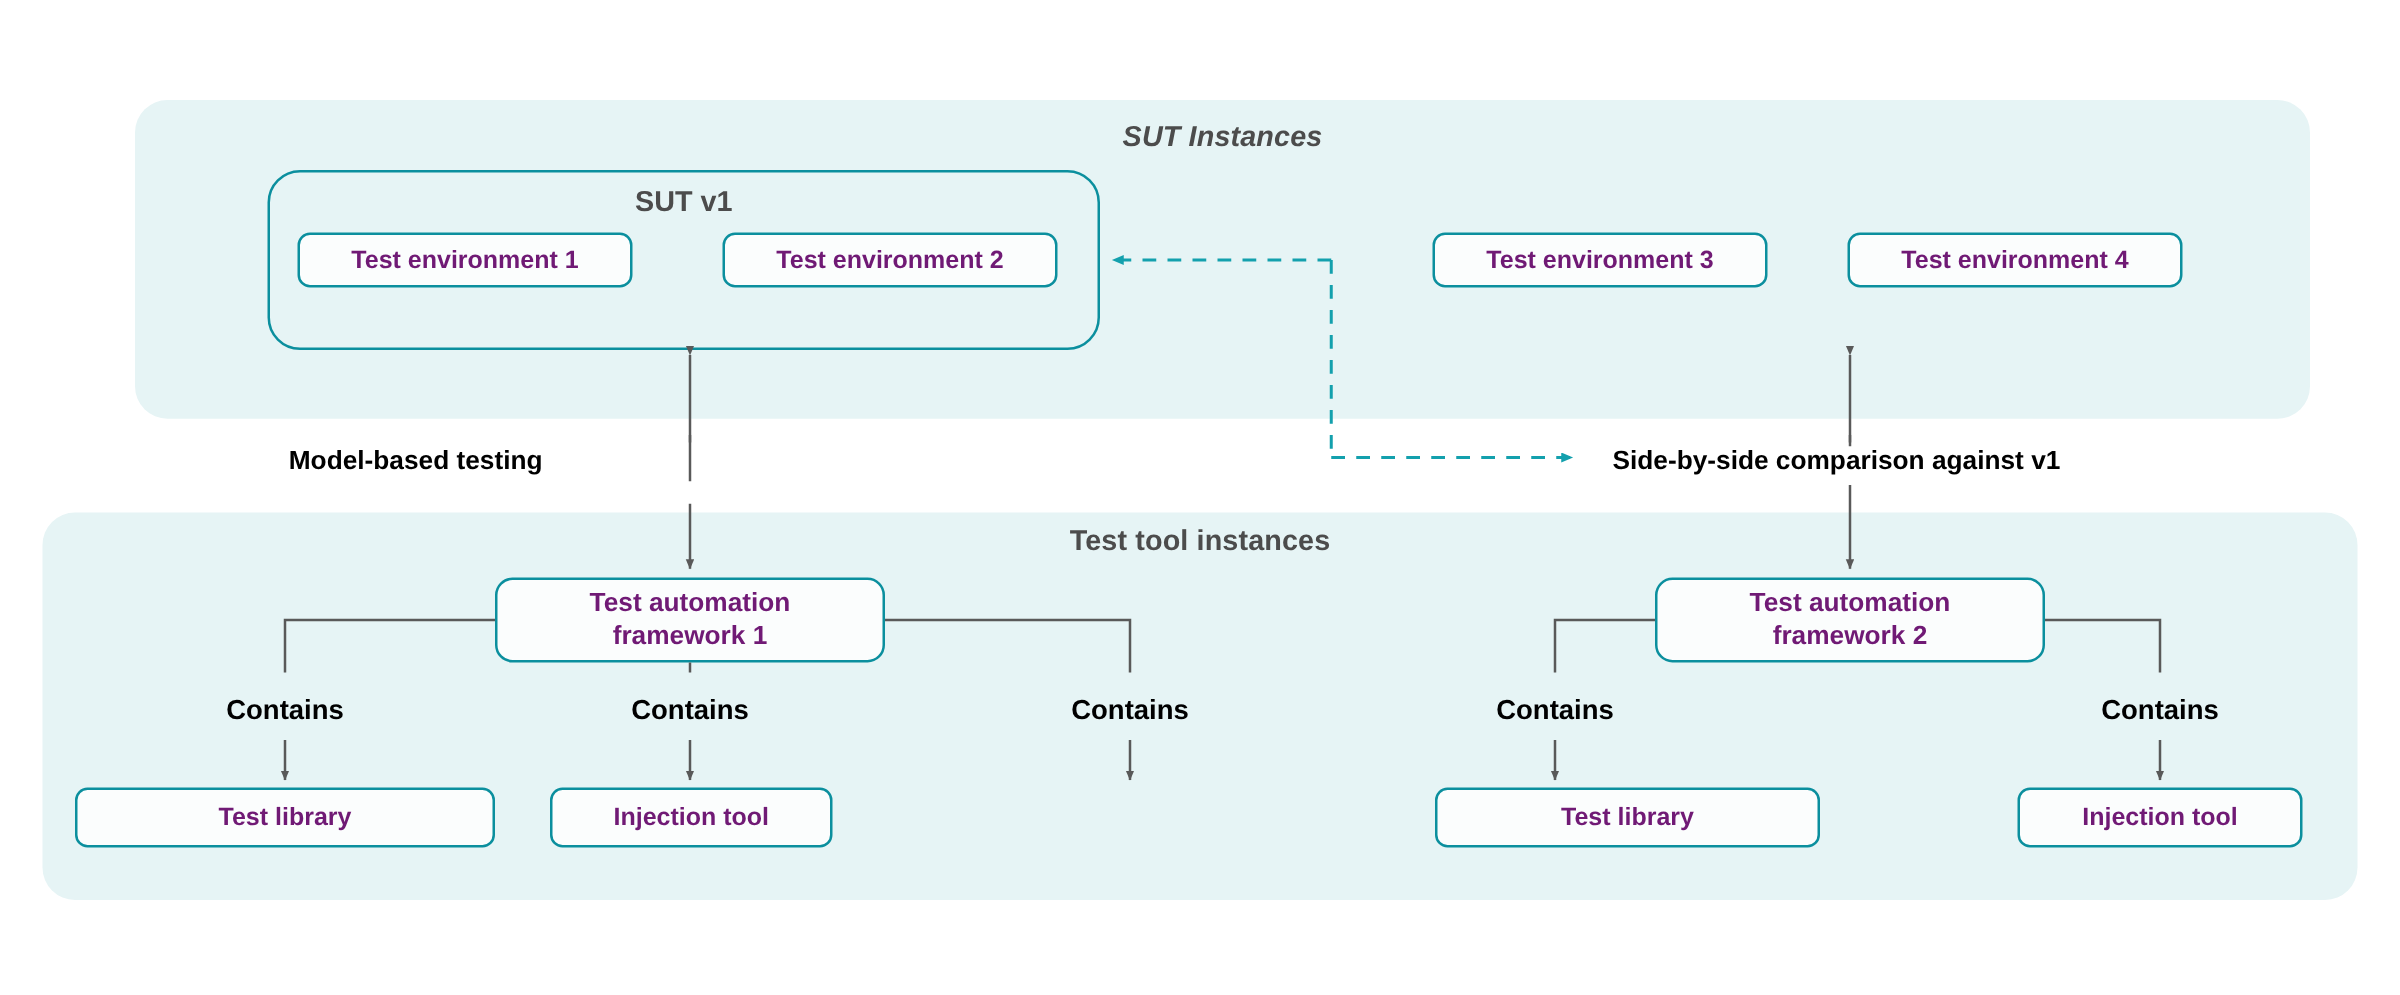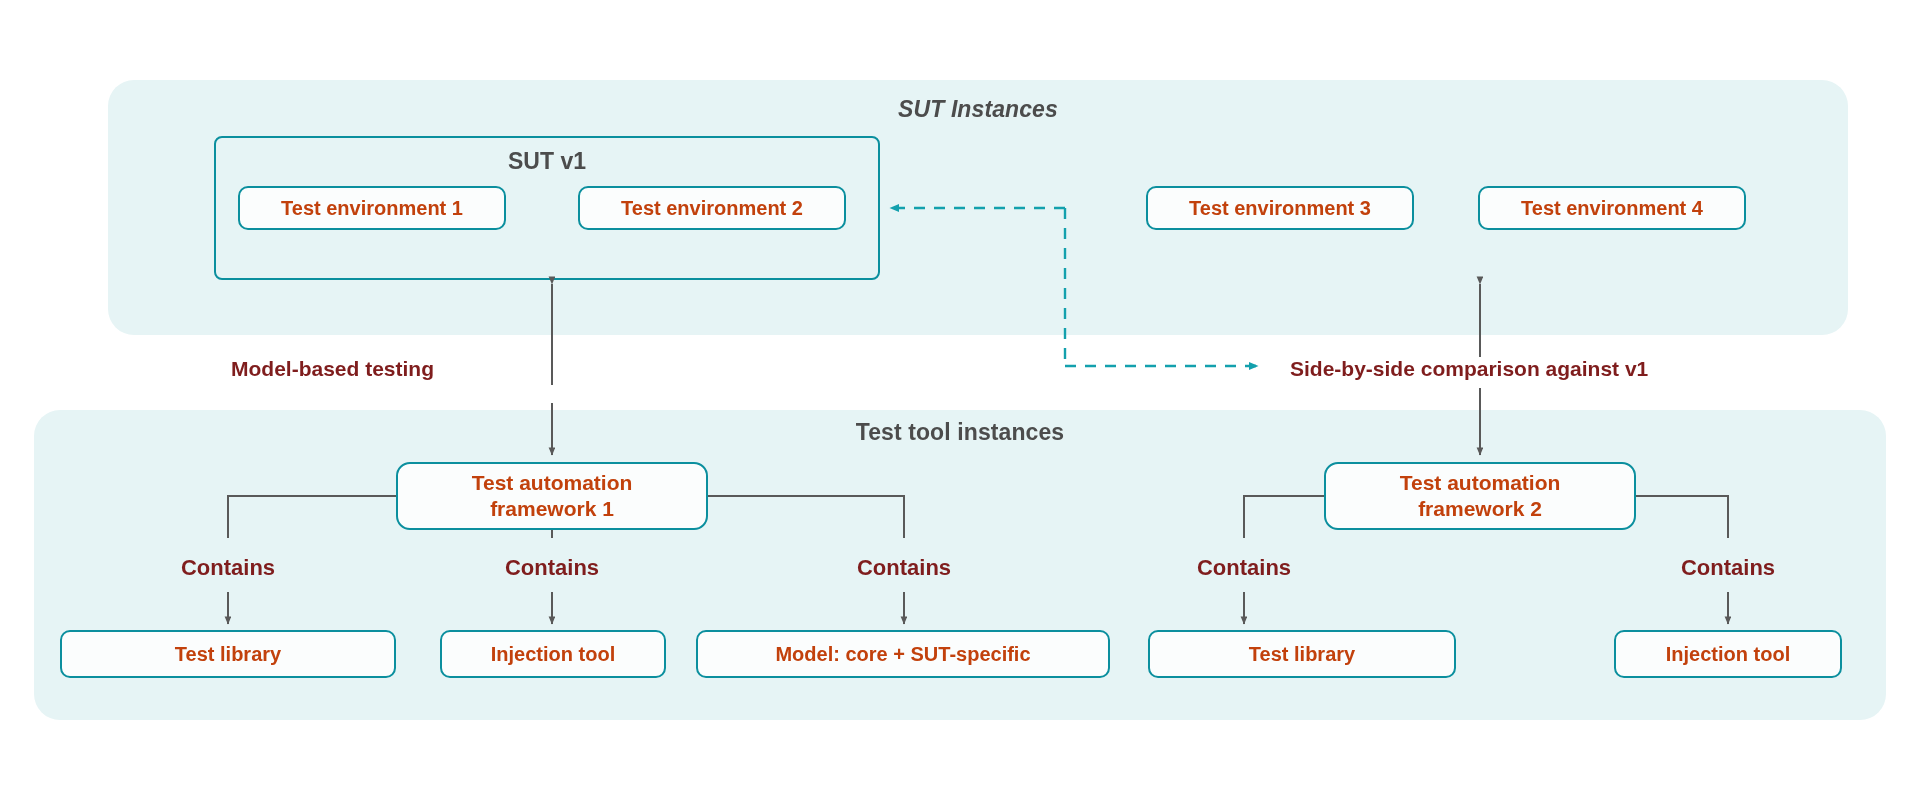--- a/index.html
+++ b/index.html
@@ -39,21 +39,21 @@
     font-size: 23px;
     font-weight: bold;
     color: #4c4c4c;
     letter-spacing: 0.1px;
   }
 
   
   .sut-box {
     position: absolute;
     border: 2.5px solid #0b8f9e;
-    border-radius: 8px;
+    border-radius: 26px;
     background: transparent;
   }
   .sut-title {
     position: absolute;
     top: 10px;
     left: 0;
     width: 100%;
     text-align: center;
     font-size: 23px;
     font-weight: bold;
@@ -66,35 +66,35 @@
     box-sizing: border-box;
     border: 2.5px solid #0b8f9e;
     border-radius: 10px;
     background: #fbfdfd;
     display: flex;
     align-items: center;
     justify-content: center;
     text-align: center;
     font-size: 20px;
     font-weight: bold;
-    color: #c2410c;
+    color: #701a75;
     line-height: 1.22;
     padding: 0 10px;
   }
   .node.framework {
     border-radius: 14px;
     font-size: 21px;
   }
 
   
   .edge-label {
     position: absolute;
     font-size: 21px;
     font-weight: bold;
-    color: #7f1d1d;
+    color: #000000;
     white-space: nowrap;
   }
   .edge-label.contains {
     font-size: 22px;
   }
 </style>
 </head>
 <body>
 
 <div id="stage">
@@ -135,23 +135,20 @@
       <span>Test automation</span><br>
       <span>framework 2</span>
     </span>
   </div>
 
   <div class="node" style="left:60px; top:630px; width:336px; height:48px;">
     <span>Test library</span>
   </div>
   <div class="node" style="left:440px; top:630px; width:226px; height:48px;">
     <span>Injection tool</span>
-  </div>
-  <div class="node" style="left:696px; top:630px; width:414px; height:48px;">
-    <span>Model: core + SUT-specific</span>
   </div>
   <div class="node" style="left:1148px; top:630px; width:308px; height:48px;">
     <span>Test library</span>
   </div>
   <div class="node" style="left:1614px; top:630px; width:228px; height:48px;">
     <span>Injection tool</span>
   </div>
 
   <svg id="wires" viewBox="0 0 1920 796">
     <defs>

